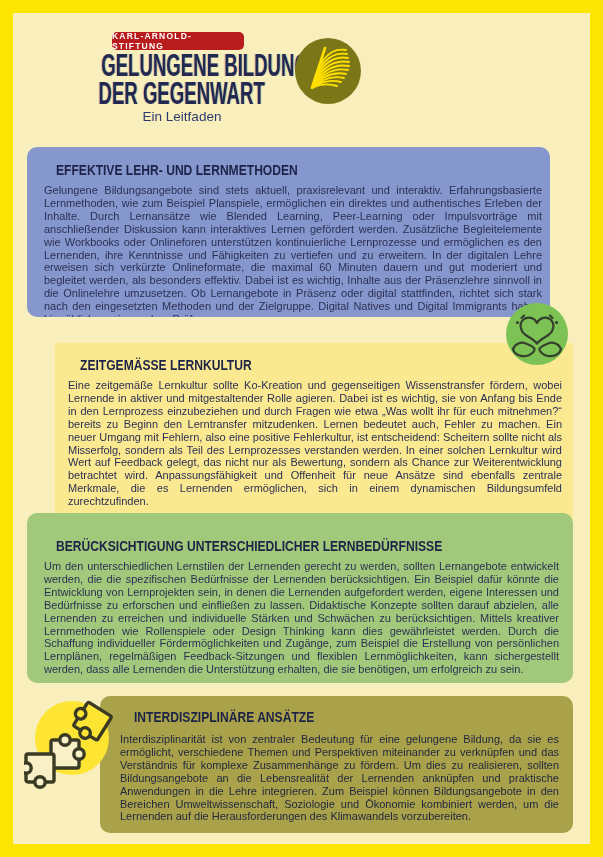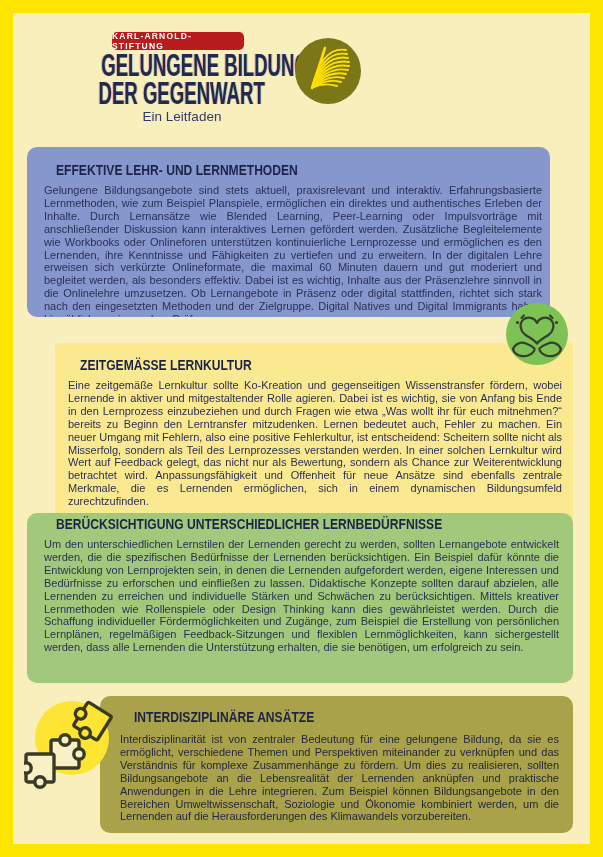--- a/index.html
+++ b/index.html
@@ -41,21 +41,21 @@
     display:inline-block;transform:scaleX(0.78);transform-origin:left center;
     white-space:nowrap;margin-bottom:3px;
   }
   .card .body{
     text-align:justify;font-size:11px;line-height:12.9px;color:#2b3053;
   }
   .card-methods{left:27px;top:147px;width:523px;height:170px;background:#8697ce;padding:14px 8px 0 17px;}
   .card-methods .heading{margin-left:12px;}
   .card-culture{left:55px;top:343px;width:518px;height:178px;background:#fbe992;border-radius:3px;padding:13px 11px 0 13px;}
   .card-culture .heading{margin-left:12px;}
-  .card-needs{left:27px;top:513px;width:546px;height:170px;background:#a2c97b;padding:2px 14px 0 17px;}
+  .card-needs{left:27px;top:513px;width:546px;height:170px;background:#a2c97b;padding:24px 14px 0 17px;}
   .card-needs .heading{margin-left:12px;}
   .card-interdisciplinary{left:100px;top:696px;width:473px;height:137px;background:#a9a24a;padding:12px 14px 8px 20px;}
   .card-interdisciplinary .heading{margin-left:14px;}
   .card-interdisciplinary .body{color:#23283f;}
   
   .heart-icon-wrap{position:absolute;left:505px;top:302px;width:64px;height:64px;z-index:5;}
   .puzzle-icon-wrap{position:absolute;left:24px;top:694px;width:102px;height:116px;z-index:5;}
   svg{display:block;}
 </style>
 </head>

